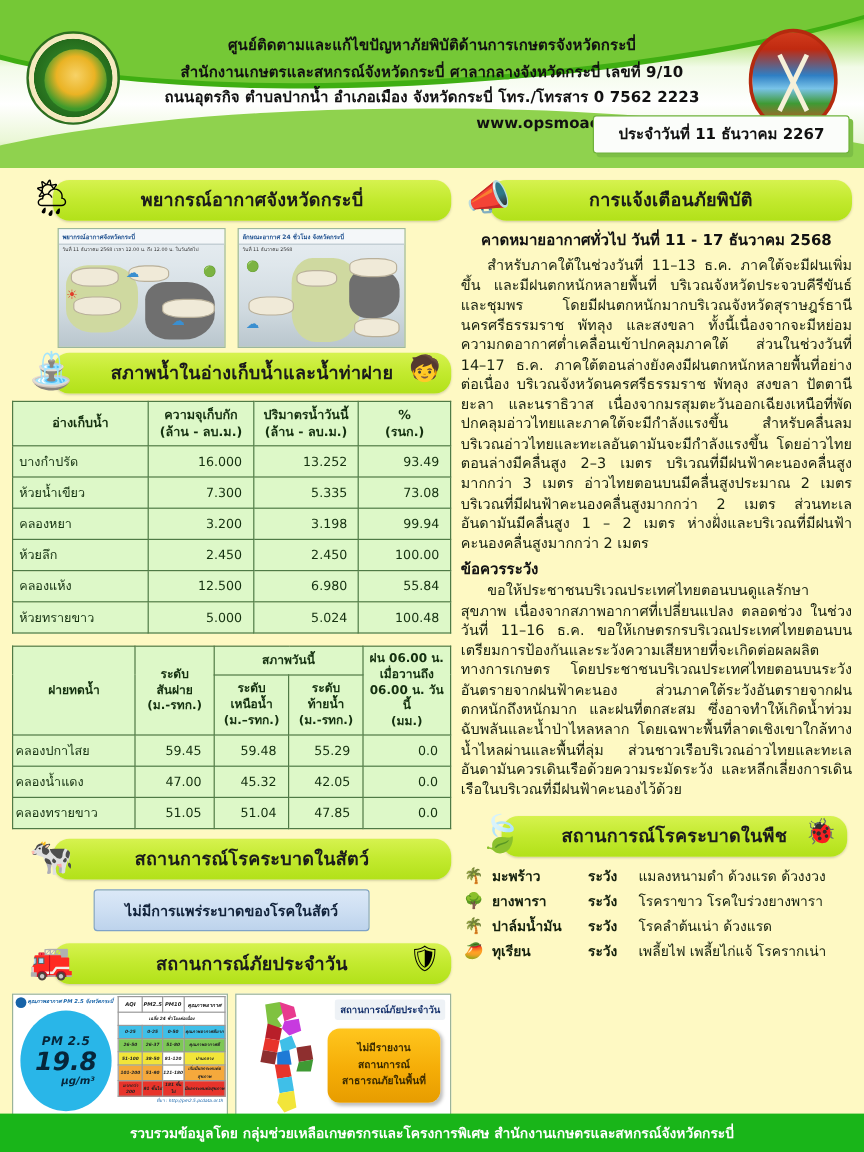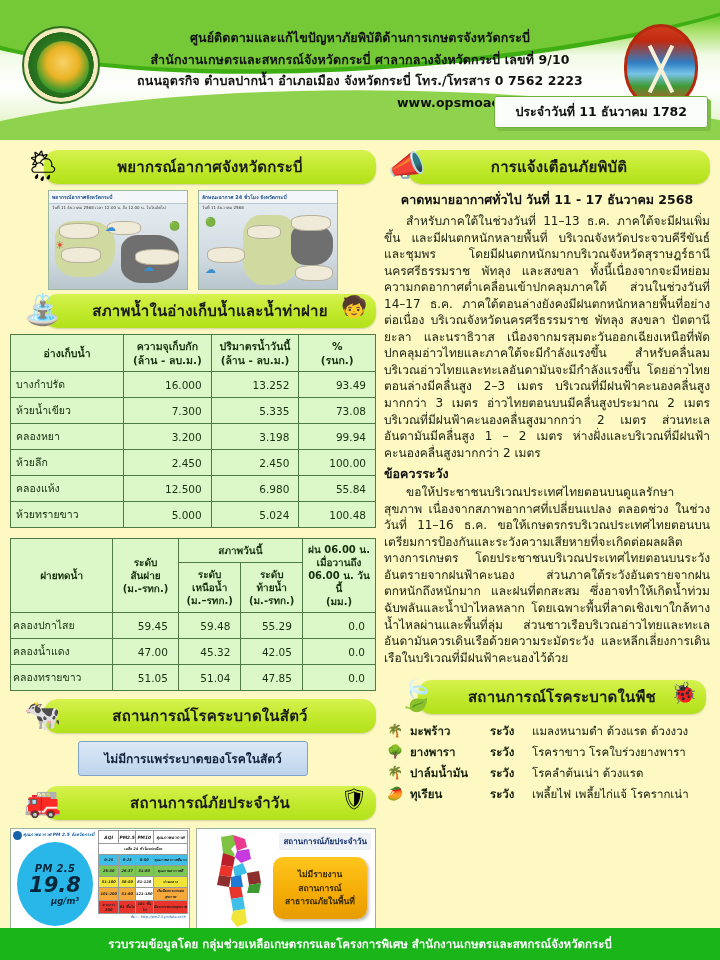--- a/index.html
+++ b/index.html
@@ -280,21 +280,21 @@
     <div class="emblem"></div>
 
     <div class="header-inner">
       <div class="head-lines">
         <div>ศูนย์ติดตามและแก้ไขปัญหาภัยพิบัติด้านการเกษตรจังหวัดกระบี่</div>
         <div>สำนักงานเกษตรและสหกรณ์จังหวัดกระบี่ ศาลากลางจังหวัดกระบี่ เลขที่ 9/10</div>
         <div>ถนนอุตรกิจ ตำบลปากน้ำ อำเภอเมือง จังหวัดกระบี่  โทร./โทรสาร 0 7562 2223</div>
         <div class="head-url">www.opsmoac.go.th/krabi</div>
       </div>
     </div>
-    <div class="date-badge">ประจำวันที่ 11 ธันวาคม 1782</div>
+    <div class="date-badge">ประจำวันที่ 11 ธันวาคม 2267</div>
   </div>
 
   <div class="columns">
 
     <div class="col-left">
 
       <div class="banner indent">
         <span class="ico-left">🌦</span>
         <span class="btitle">พยากรณ์อากาศจังหวัดกระบี่</span>
       </div>

